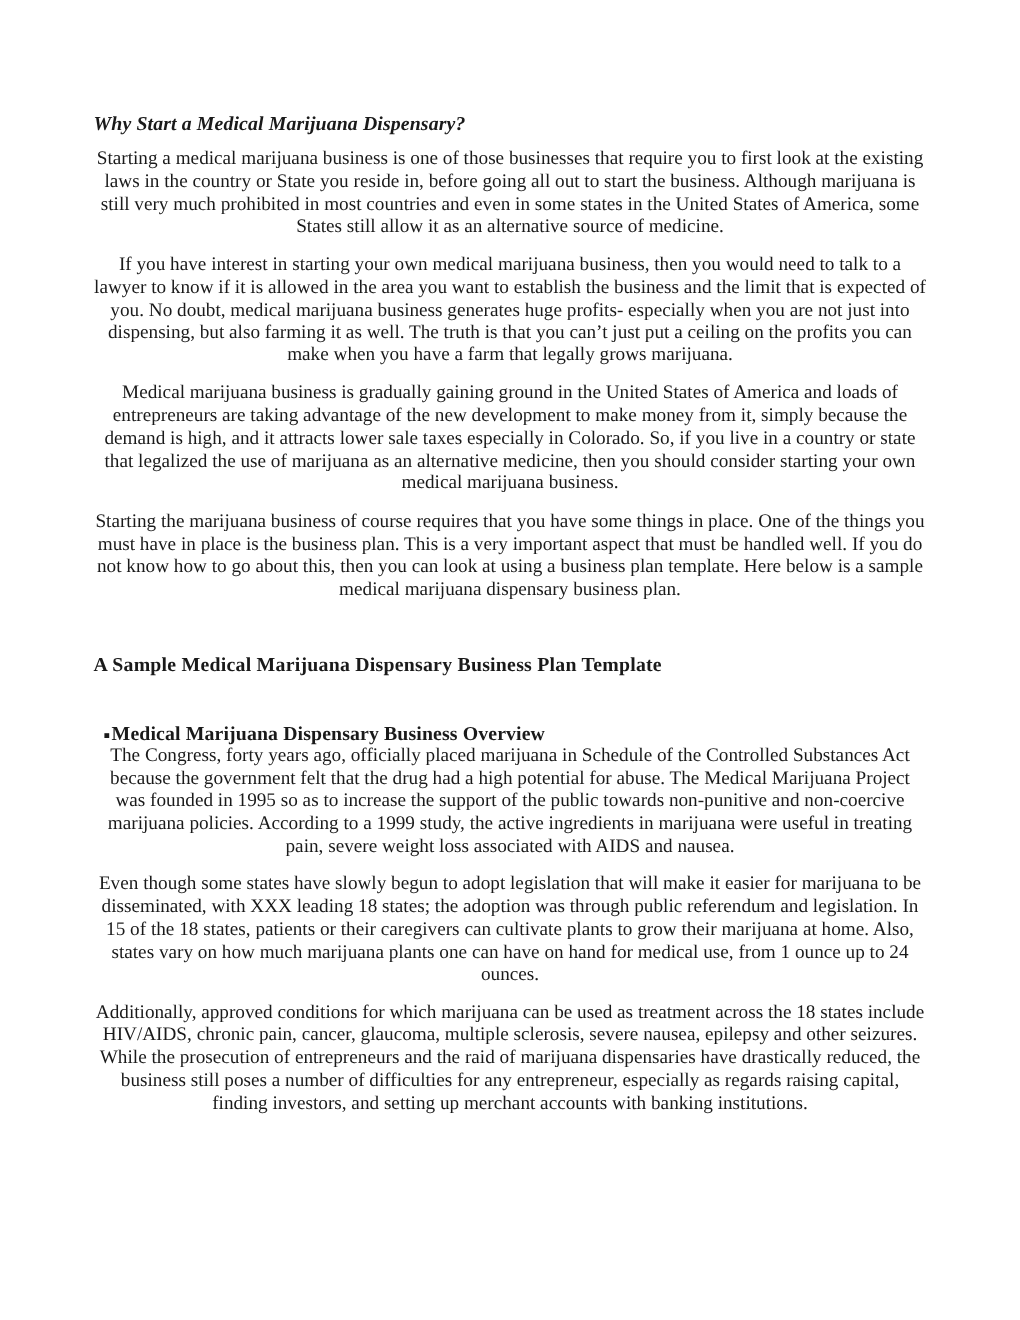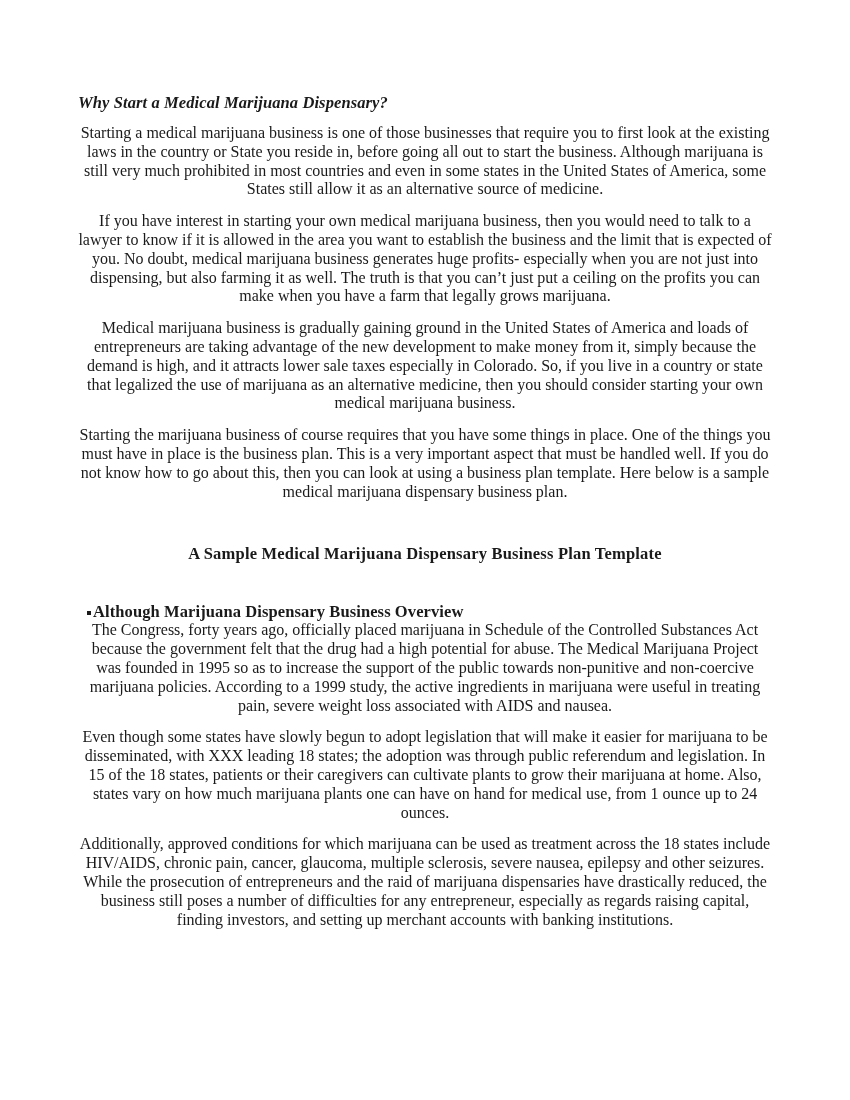--- a/index.html
+++ b/index.html
@@ -34,21 +34,20 @@
     line-height: 18.8px;
     margin: 0 0 13px 0;
     text-align: center;
   }
   .section-heading {
     font-size: 16.5px;
     font-weight: bold;
     line-height: 19px;
     margin: 43px 0 0 0;
     letter-spacing: 0.2px;
-    text-align: center;
   }
   .bullet-row {
     margin: 39px 0 0 9px;
     font-size: 16.5px;
     font-weight: bold;
     line-height: 19px;
     letter-spacing: 0.1px;
   }
   .bullet {
     display: inline-block;
@@ -73,21 +72,21 @@
 
   <p class="body-para">If you have interest in starting your own medical marijuana business, then you would need to talk to a lawyer to know if it is allowed in the area you want to establish the business and the limit that is expected of you. No doubt, medical marijuana business generates huge profits- especially when you are not just into dispensing, but also farming it as well. The truth is that you can’t just put a ceiling on the profits you can make when you have a farm that legally grows marijuana.</p>
 
   <p class="body-para">Medical marijuana business is gradually gaining ground in the United States of America and loads of entrepreneurs are taking advantage of the new development to make money from it, simply because the demand is high, and it attracts lower sale taxes especially in Colorado. So, if you live in a country or state that legalized the use of marijuana as an alternative medicine, then you should consider starting your own medical marijuana business.</p>
 
   <p class="body-para">Starting the marijuana business of course requires that you have some things in place. One of the things you must have in place is the business plan. This is a very important aspect that must be handled well. If you do not know how to go about this, then you can look at using a business plan template. Here below is a sample medical marijuana dispensary business plan.</p>
 
   <h2 class="section-heading">A Sample Medical Marijuana Dispensary Business Plan Template</h2>
 
   <div class="bullet-row">
-    <span class="bullet"></span><span>Although Marijuana Dispensary Business Overview</span>
+    <span class="bullet"></span><span>Medical Marijuana Dispensary Business Overview</span>
   </div>
 
   <p class="body-para after-bullet">The Congress, forty years ago, officially placed marijuana in Schedule of the Controlled Substances Act because the government felt that the drug had a high potential for abuse. The Medical Marijuana Project was founded in 1995 so as to increase the support of the public towards non-punitive and non-coercive marijuana policies. According to a 1999 study, the active ingredients in marijuana were useful in treating pain, severe weight loss associated with AIDS and nausea.</p>
 
   <p class="body-para">Even though some states have slowly begun to adopt legislation that will make it easier for marijuana to be disseminated, with XXX leading 18 states; the adoption was through public referendum and legislation. In 15 of the 18 states, patients or their caregivers can cultivate plants to grow their marijuana at home. Also, states vary on how much marijuana plants one can have on hand for medical use, from 1 ounce up to 24 ounces.</p>
 
   <p class="body-para">Additionally, approved conditions for which marijuana can be used as treatment across the 18 states include HIV/AIDS, chronic pain, cancer, glaucoma, multiple sclerosis, severe nausea, epilepsy and other seizures. While the prosecution of entrepreneurs and the raid of marijuana dispensaries have drastically reduced, the business still poses a number of difficulties for any entrepreneur, especially as regards raising capital, finding investors, and setting up merchant accounts with banking institutions.</p>
 
 </div>
 

